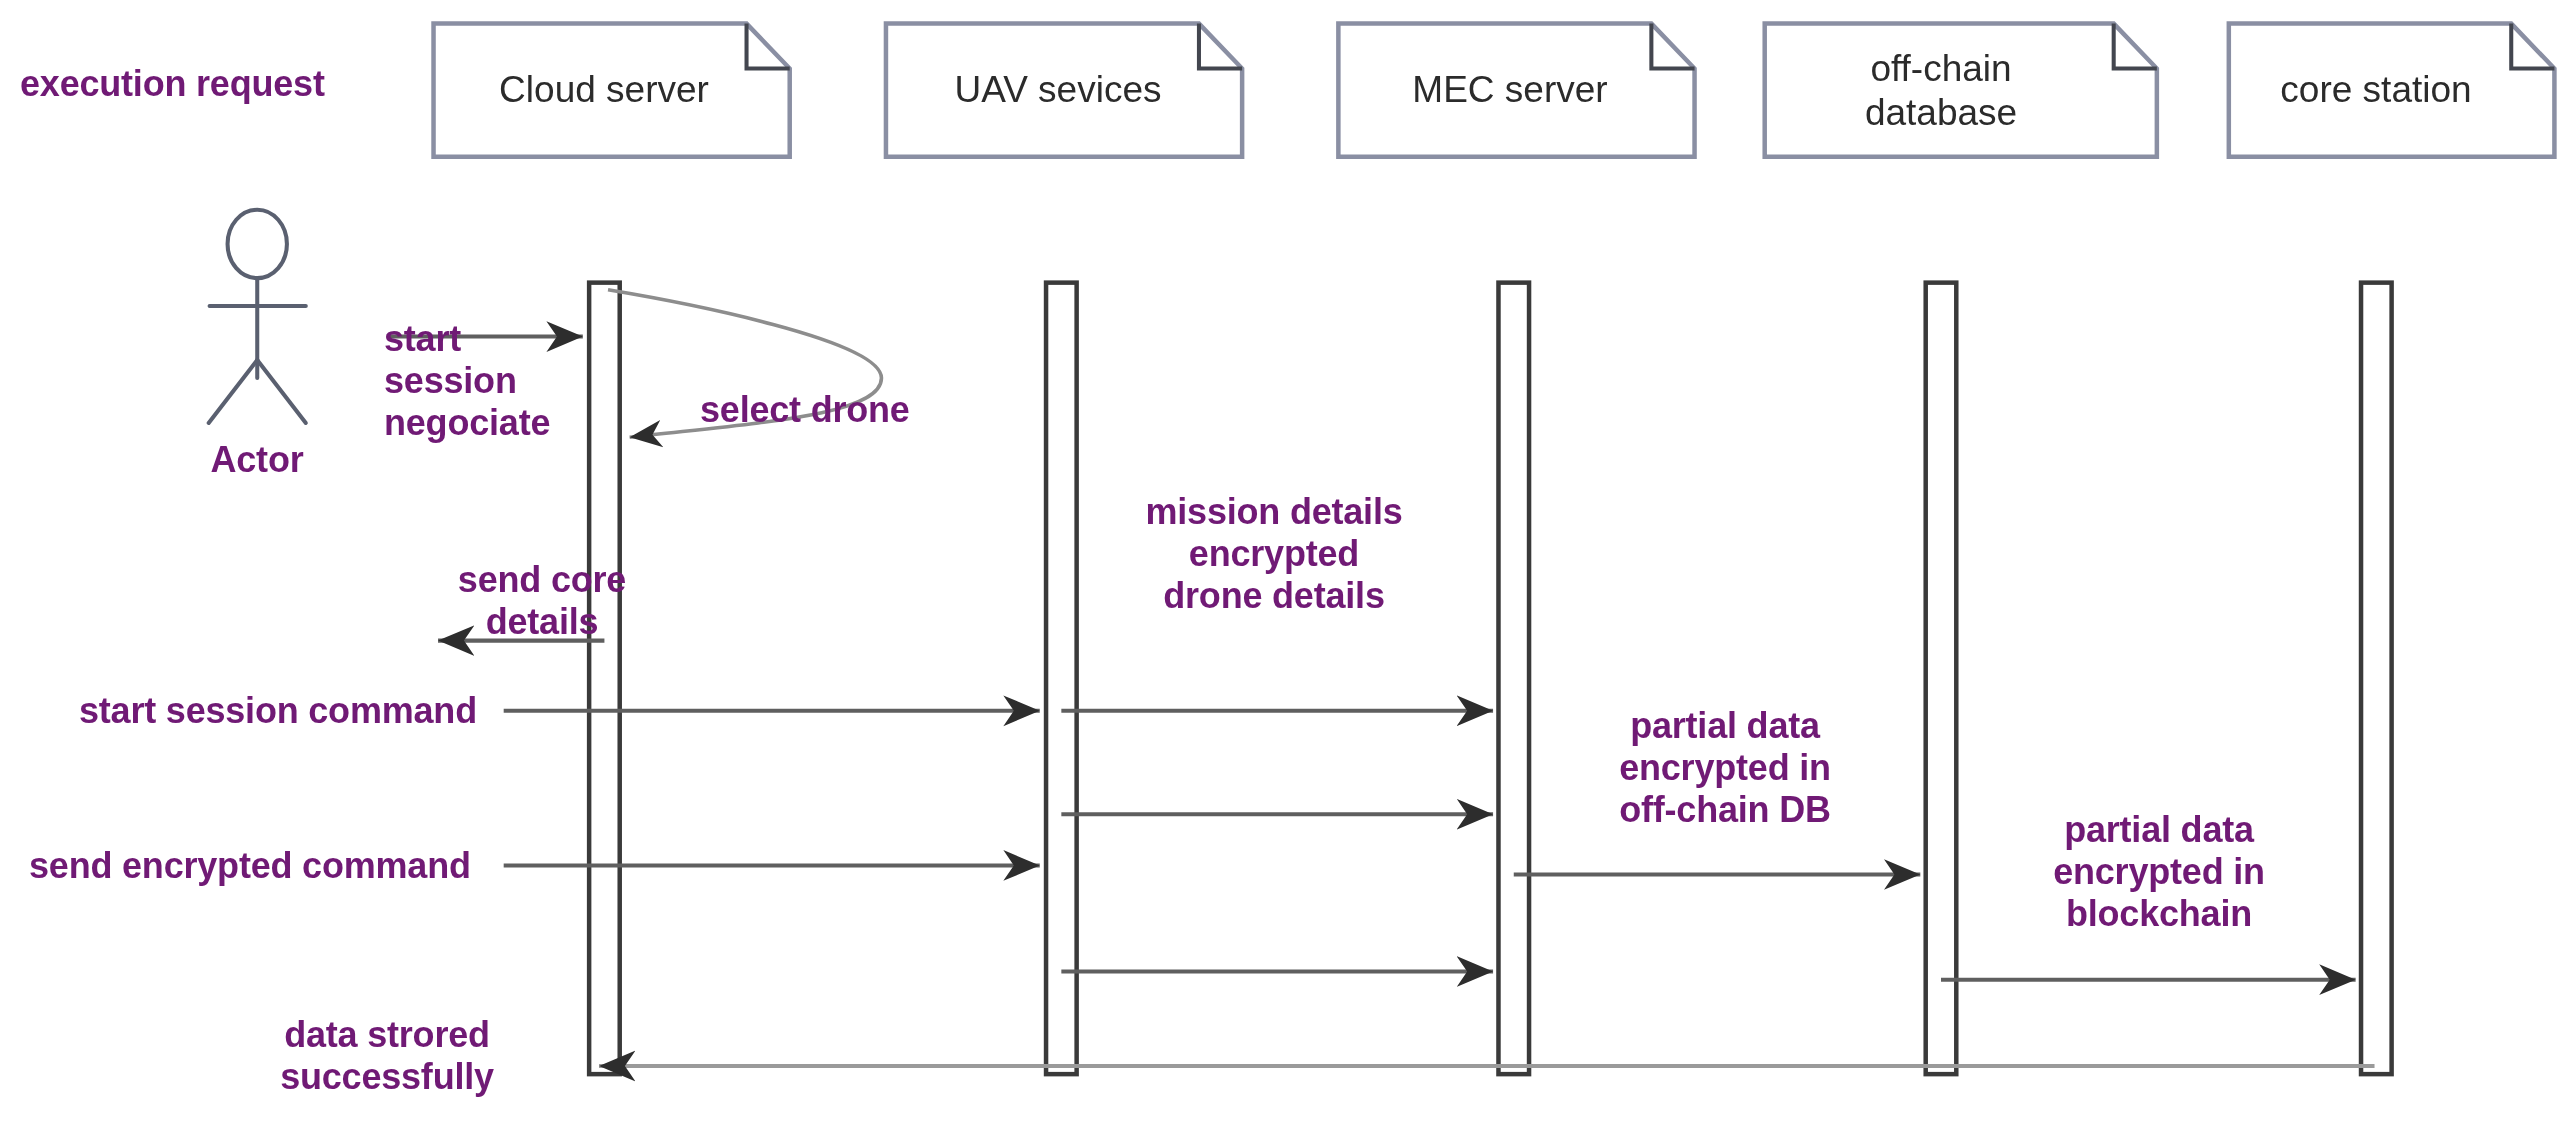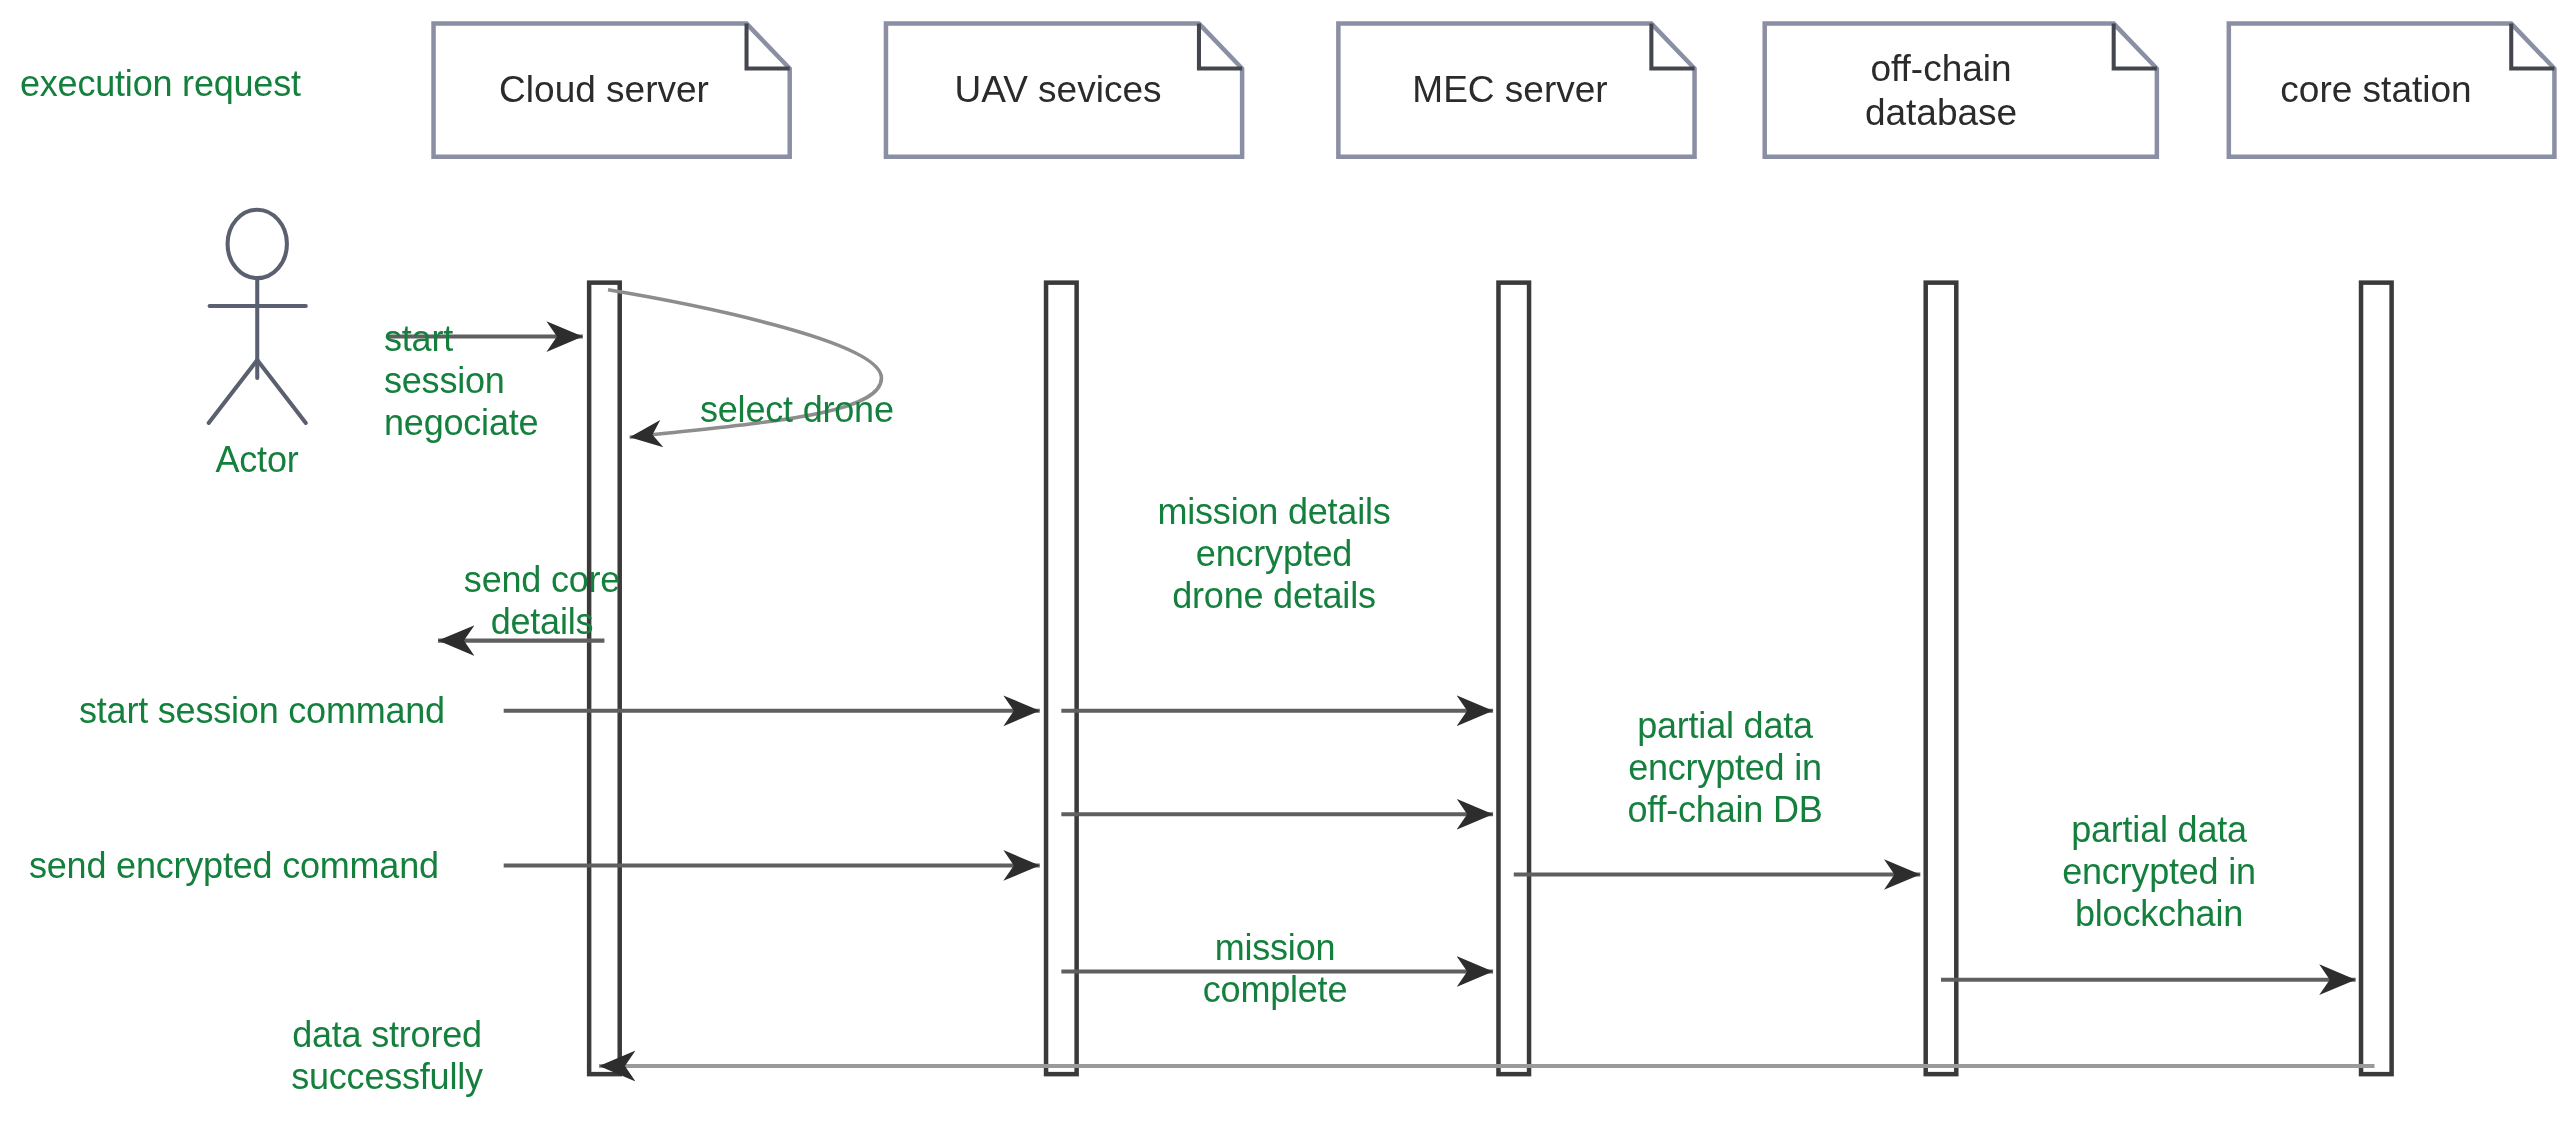--- a/index.html
+++ b/index.html
@@ -20,24 +20,24 @@
   }
   #diagram-svg {
     position: absolute;
     top: 0;
     left: 0;
     width: 2576px;
     height: 1140px;
   }
   .lbl {
     position: absolute;
-    color: #15803d;
+    color: #701a75;
     font-family: "Liberation Sans", sans-serif;
     font-size: 36px;
-    font-weight: 400;
+    font-weight: 700;
     line-height: 1.17;
     white-space: pre;
     letter-spacing: -0.2px;
   }
   .lbl.center { text-align: center; transform: translateX(-50%); }
   .lbl.left   { text-align: left; }
   .head-label {
     position: absolute;
     color: #2b2b2b;
     font-family: "Liberation Sans", sans-serif;
@@ -151,18 +151,17 @@
 
   <div class="lbl center" style="left:1274px; top:491px;"><span>mission details</span><br><span>encrypted</span><br><span>drone details</span></div>
 
 
   <div class="lbl left" style="left:29px; top:845px;"><span>send encrypted command</span></div>
 
   <div class="lbl center" style="left:1725px; top:705px;"><span>partial data</span><br><span>encrypted in</span><br><span>off-chain DB</span></div>
 
   <div class="lbl center" style="left:2159px; top:809px;"><span>partial data</span><br><span>encrypted in</span><br><span>blockchain</span></div>
 
-  <div class="lbl center" style="left:1275px; top:927px;"><span>mission</span><br><span>complete</span></div>
 
   <div class="lbl center" style="left:387px; top:1014px;"><span>data strored</span><br><span>successfully</span></div>
 
 </div>
 
 
 </body></html>

